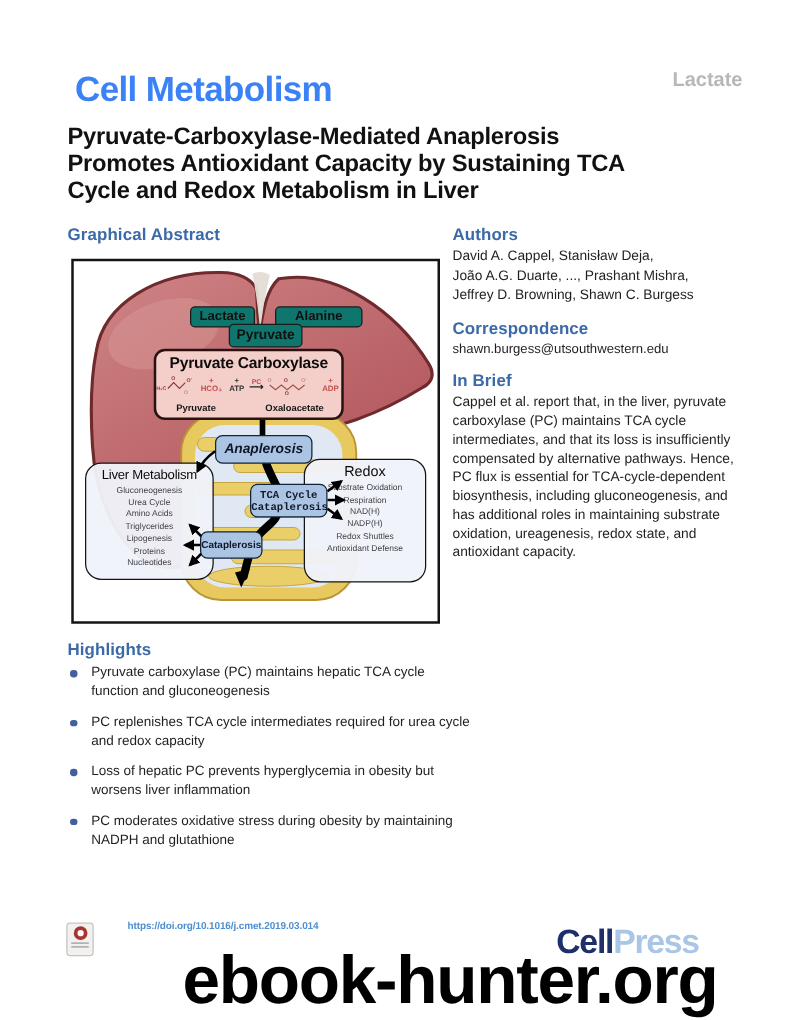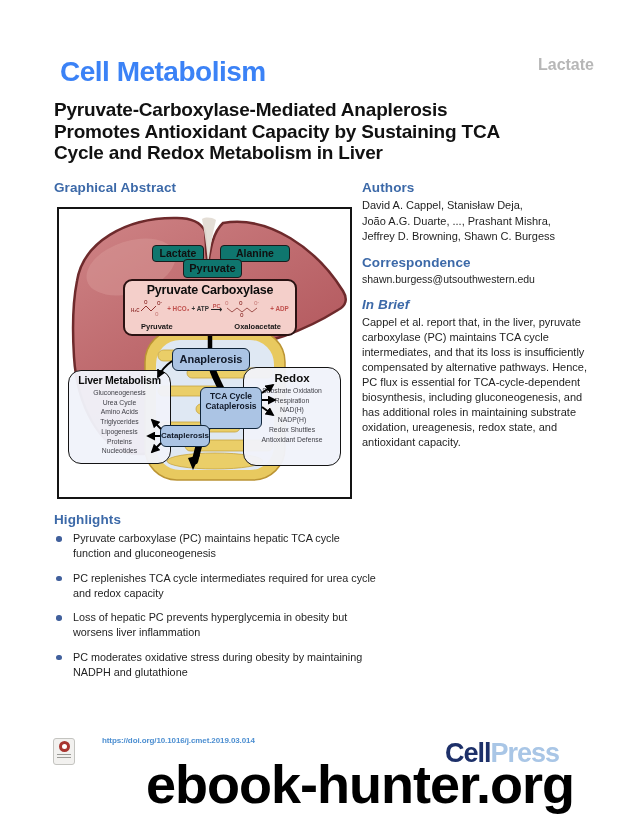--- a/index.html
+++ b/index.html
@@ -17,60 +17,60 @@
   .paper-title  { left:54px; top:99px; width:540px; font-size:19px; font-weight:bold; line-height:21.5px; color:#111; letter-spacing:-0.2px; }
 
   .sec-head { font-size:13.5px; color:#3c69a8; font-weight:bold; letter-spacing:0.1px; }
 
   
   .rc { left:362px; width:240px; }
   .authors-head { top:180px; }
   .author-lines { top:198px; font-size:11px; line-height:15.5px; color:#1f1f1f; }
   .corr-head { top:255px; }
   .corr-email { top:273px; font-size:10.5px; color:#1f1f1f; }
-  .inbrief-head { top:297px;font-style:italic; }
+  .inbrief-head { top:297px; }
   .inbrief-text { top:315px; width:240px; font-size:11px; line-height:15px; color:#1f1f1f; }
 
   
   .hl-head { left:54px; top:512px; }
   .hl-list { left:54px; top:531px; width:330px; list-style:none; }
   .hl-item { position:relative; padding-left:19px; margin-bottom:9.5px; font-size:10.8px; line-height:15px; color:#1f1f1f; width:325px; }
   .hl-item .dot { position:absolute; left:2px; top:5px; width:5.5px; height:5.5px; border-radius:50%; background:#41609c; }
 
   
   .ga-head { left:54px; top:180px; }
   .fig { left:57px; top:207px; width:295px; height:292px; border:2px solid #141414; background:#fff; }
   .fig-inner { position:absolute; left:0; top:0; right:0; bottom:0; }
   .fig svg.bg { position:absolute; left:0; top:0; }
 
   .fbox { position:absolute; text-align:center; font-weight:bold; }
   .bluebox  { background:#0f766e; border:1.5px solid #1b1b1b; border-radius:4px; color:#101010; }
   .meta-box { background:#abc4e4; border:1.7px solid #10253a; border-radius:6px; color:#101827; }
   .box-lactate   { left:93px;  top:36px; width:52px; height:17px; font-size:10.5px; line-height:14px; }
   .box-alanine   { left:161px; top:36px; width:70px; height:17px; font-size:10.5px; line-height:14px; }
   .box-pyruvate  { left:124px; top:50px; width:59px; height:19px; font-size:11px; line-height:16px; z-index:4; }
-  .box-pc { left:64px; top:70px; width:174px; height:57px; background:#f4cfca; border:2px solid #2a1212; border-radius:9px; z-index:3; }
+  .box-pc { left:64px; top:70px; width:152px; height:57px; background:#f4cfca; border:2px solid #2a1212; border-radius:9px; z-index:3; }
   .pc-title { font-size:12.5px; font-weight:bold; color:#0d0d0d; margin-top:2px; letter-spacing:-0.2px; }
   .rxn-row { display:flex; align-items:center; justify-content:center; gap:2px; margin-top:1px; font-size:6.3px; font-weight:bold; }
   .rxn-red { color:#c0504d; }
   .rxn-dark { color:#333; }
   .rxn-arrow { display:inline-flex; flex-direction:column; align-items:center; line-height:4.5px; }
   .rxn-arrow .pc { font-size:5.5px; color:#c0504d; }
   .rxn-arrow .arr { font-size:8px; color:#222; }
   .rxn-label { position:absolute; bottom:3px; font-size:7.5px; font-weight:bold; color:#161616; }
   .rxn-label.l { left:16px; } .rxn-label.r { right:14px; }
 
-  .box-anaplerosis { left:113px; top:139px; width:78px; height:23px; font-size:11px; line-height:20px; z-index:5; }
-  .box-tca  { left:141px; top:178px; width:62px; height:42px; font-size:8.5px; line-height:10.5px; padding-top:2.5px; z-index:5; }
+  .box-anaplerosis { left:113px; top:139px; width:78px; height:23px; font-size:11px; line-height:20px; z-index:5;font-style:italic; }
+  .box-tca  { left:141px; top:178px; width:62px; height:27px; font-size:8.5px; line-height:10.5px; padding-top:2.5px; z-index:5;font-family:Liberation Mono, monospace; }
   .box-cata { left:101px; top:216px; width:50px; height:22px; font-size:8px; line-height:19px; z-index:5; }
 
   .bigbox { position:absolute; background:rgba(240,243,250,0.96); border:1.6px solid #141414; border-radius:13px; text-align:center; z-index:4; }
   .box-lm    { left:9px;   top:161px; width:103px; height:94px; }
   .box-redox { left:184px; top:158px; width:98px;  height:99px; }
-  .bigbox .bb-title { font-weight:bold; color:#0b0b0b; }
+  .bigbox .bb-title { font-weight:normal; color:#0b0b0b; }
   .box-lm .bb-title { font-size:10.5px; margin-top:3px; letter-spacing:-0.2px; }
   .box-redox .bb-title { font-size:11.5px; margin-top:4px; }
   .bb-items { margin-top:2px; font-size:6.8px; line-height:9.7px; color:#3f3f46; }
 
   .fig svg.arrows-top { position:absolute; left:0; top:0; z-index:6; pointer-events:none; }
 
   
   .badge { left:53px; top:738px; width:22px; height:27px; background:#f2f1ef; border:1px solid #c4c4c0; border-radius:3px; }
   .badge .circ { width:11px; height:11px; border-radius:50%; border:3px solid #a83530; background:#fff; margin:2px auto 1px; }
   .badge .bar { width:14px; height:1.5px; background:#9a9a96; margin:1.5px auto 0; }

